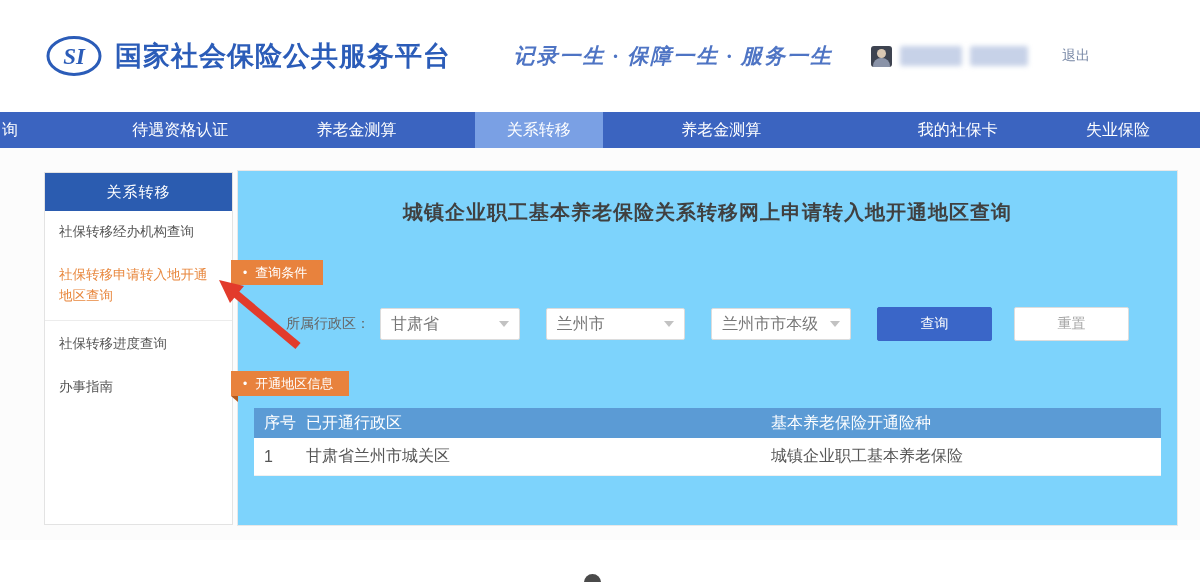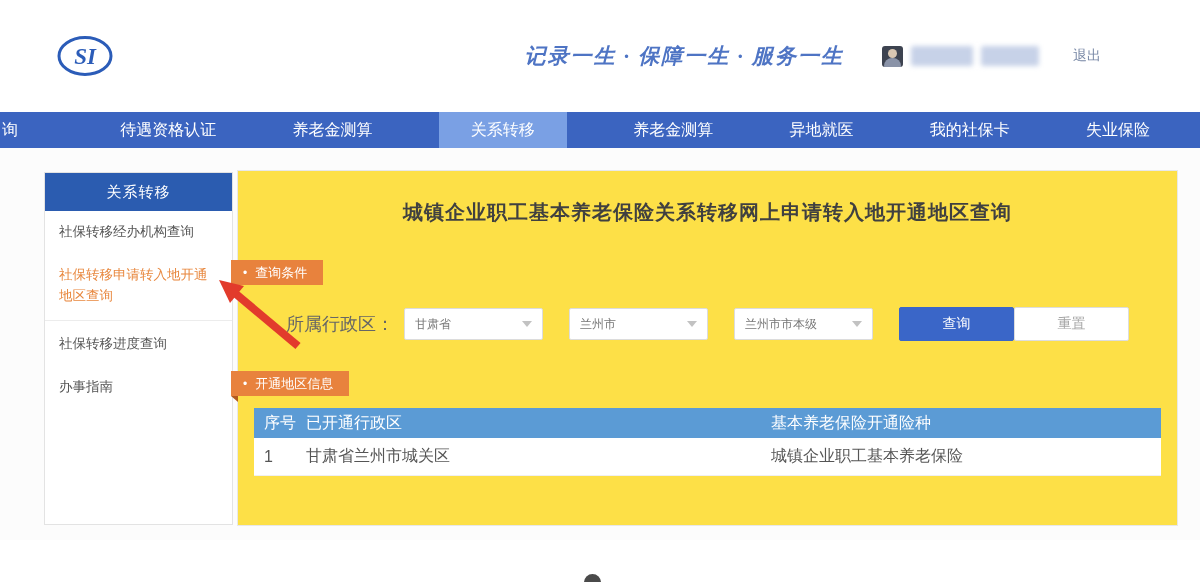--- a/index.html
+++ b/index.html
@@ -7,21 +7,21 @@
   body {
     font-family:"Liberation Sans", sans-serif;
     background:#ffffff;
     position:relative;
     overflow:hidden;
   }
 
   
   .header {
     position:absolute; left:0; top:0; width:1132px; height:112px;
-    background:#fff; display:flex; align-items:center; padding:0 42px 0 45px;margin-left:11px;
+    background:#fff; display:flex; align-items:center; padding:0 42px 0 45px;
   }
   .logo-wrap { display:flex; align-items:center; }
   .brand-title { font-size:27px; font-weight:bold; color:#2b5cb8; margin-left:12px; letter-spacing:1px; }
   .slogan {
     margin-left:auto; font-family:"Liberation Serif", serif;
     font-style:italic; font-weight:bold; font-size:21px; color:#4e74c4; letter-spacing:2px;
     white-space:nowrap;
     text-align:center;
   }
   .user-area { display:flex; align-items:center; margin-left:38px; }
@@ -61,21 +61,21 @@
   }
   .side-item {
     padding:11px 14px; font-size:13.5px; color:#555; line-height:1.55; cursor:pointer;
   }
   .side-item.active { color:#e8883f; }
   .side-divider { height:1px; background:#ececec; margin:2px 0 2px 0; }
 
   
   .panel {
     position:absolute; left:237px; top:170px; width:941px; height:356px;
-    background:#fde047; border:1px solid #e8e8e8; overflow:visible;
+    background:#7dd3fc; border:1px solid #e8e8e8; overflow:visible;
   }
   .page-title {
     margin-top:28px; text-align:center; font-size:20px; font-weight:bold; color:#404040;
     letter-spacing:1px;
   }
   .section-tag {
     position:relative; display:inline-flex; align-items:center; gap:8px;
     margin-left:-7px; margin-top:34px;
     background:#e8823d; color:#fff; font-size:13px;
     padding:6px 16px 6px 12px; line-height:1;
@@ -83,29 +83,29 @@
   .section-tag .bullet { font-size:12px; }
   .section-tag::after {
     content:''; position:absolute; left:0; top:100%;
     width:0; height:0; border-right:7px solid #b35a1f; border-bottom:6px solid transparent;
   }
   .tag2 { margin-top:30px; }
 
   .form-row {
     display:flex; align-items:center; margin-top:22px; padding:0 48px;
   }
-  .form-label { font-size:18px; color:#666; margin-right:10px; white-space:nowrap; }
+  .form-label { font-size:14px; color:#666; margin-right:10px; white-space:nowrap; }
   .select-box {
     width:150px; height:32px; border:1px solid #dcdcdc; border-radius:2px;
     display:flex; align-items:center; justify-content:space-between;
     padding:0 10px; margin-right:26px; background:#fff; cursor:pointer;
   }
-  .select-value { font-size:12px; color:#777; }
+  .select-value { font-size:16px; color:#777; }
   .chev { width:0; height:0; border-left:5px solid transparent; border-right:5px solid transparent; border-top:6px solid #c2c2c2; }
-  .btns { margin-left:auto; display:flex; }
+  .btns { margin-left:auto; display:flex; gap:22px; }
   .btn { width:115px; height:34px; font-size:14px; border-radius:2px; cursor:pointer;
          display:flex; align-items:center; justify-content:center; }
   .btn-primary { background:#3a66c8; color:#fff; border:1px solid #3a66c8; }
   .btn-plain { background:#fff; color:#a6a6a6; border:1px solid #ddd; }
 
   .table { margin:12px 16px 0 16px; }
   .t-row { display:flex; align-items:center; font-size:16px; }
   .t-head { background:#5b9bd5; color:#fff; height:30px; }
   .t-body { color:#555; height:38px; border-bottom:1px solid #f0f0f0; background:#fff; }
   .c1 { flex:0 0 52px; padding-left:10px; }
@@ -123,20 +123,21 @@
 </style>
 </head>
 <body>
 
 <div class="header">
   <div class="logo-wrap">
     <svg width="58" height="44" viewBox="0 0 58 44">
       <ellipse cx="29" cy="22" rx="26" ry="18.5" fill="none" stroke="#2b5cb8" stroke-width="3"></ellipse>
       <text x="29" y="30" text-anchor="middle" font-size="23" font-style="italic" font-weight="bold" fill="#2b5cb8" font-family="Liberation Serif, serif">SI</text>
     </svg>
+    <div class="brand-title">国家社会保险公共服务平台</div>
   </div>
 
   <div class="slogan">记录一生 · 保障一生 · 服务一生</div>
 
   <div class="user-area">
     <div class="avatar">
       <div class="head"></div>
       <div class="body"></div>
     </div>
     <div class="blur-name">
@@ -151,21 +152,20 @@
   <div class="nav-item nav-cut">询</div>
   <div class="nav-spacer"></div>
   <div class="nav-item">待遇资格认证</div>
   <div class="nav-spacer"></div>
   <div class="nav-item">养老金测算</div>
   <div class="nav-spacer"></div>
   <div class="nav-item active">关系转移</div>
   <div class="nav-spacer"></div>
   <div class="nav-item">养老金测算</div>
   <div class="nav-spacer"></div>
-  <div class="nav-item">异地就医</div>
   <div class="nav-spacer"></div>
   <div class="nav-item">我的社保卡</div>
   <div class="nav-spacer"></div>
   <div class="nav-item">失业保险</div>
 </div>
 
 <div class="content-bg"></div>
 
 <div class="sidebar">
   <div class="sidebar-title">关系转移</div>

